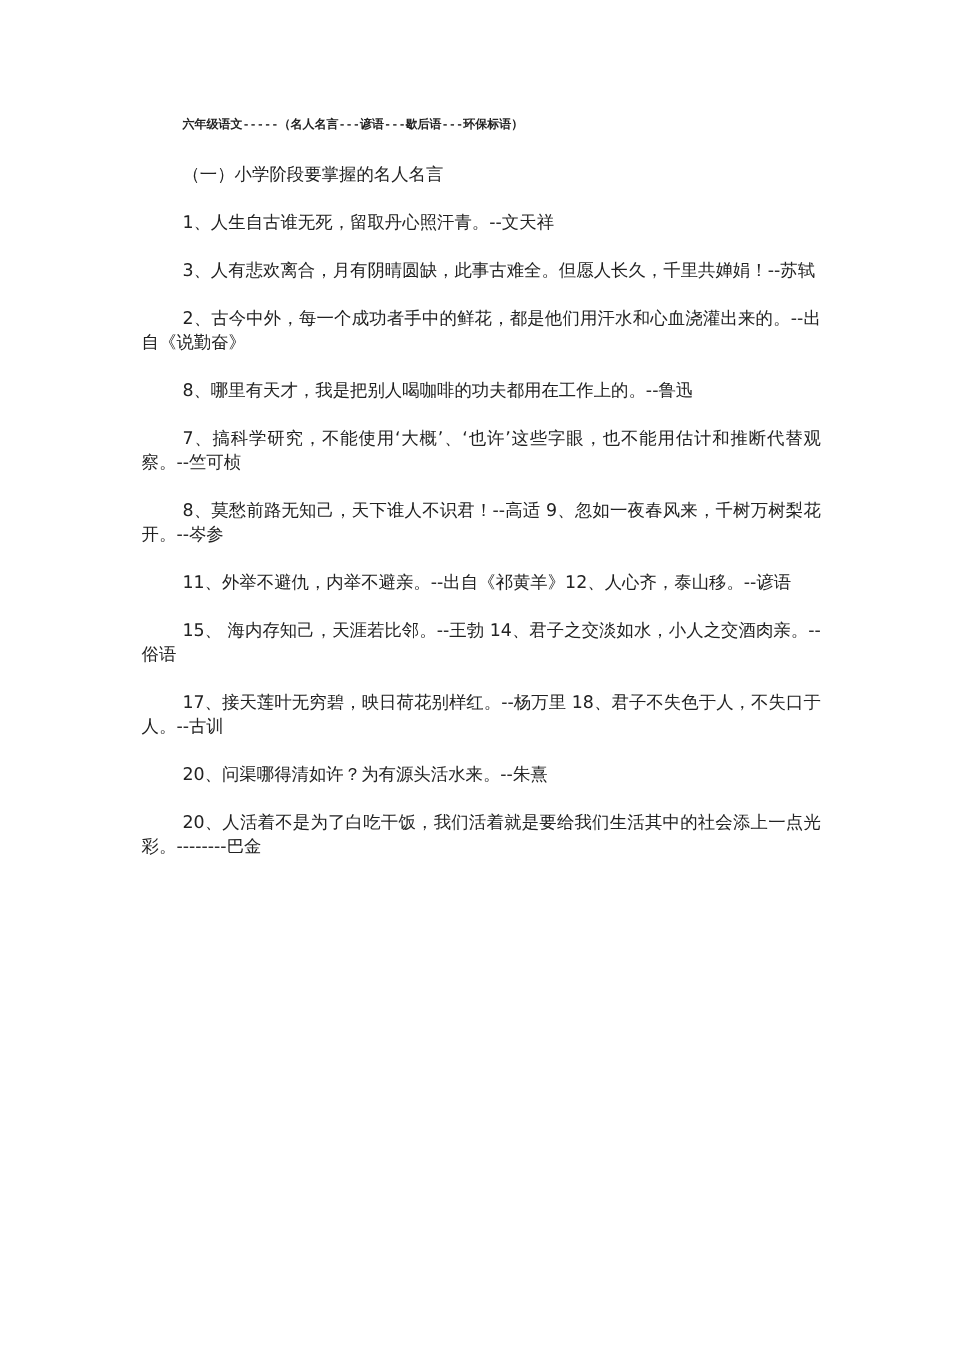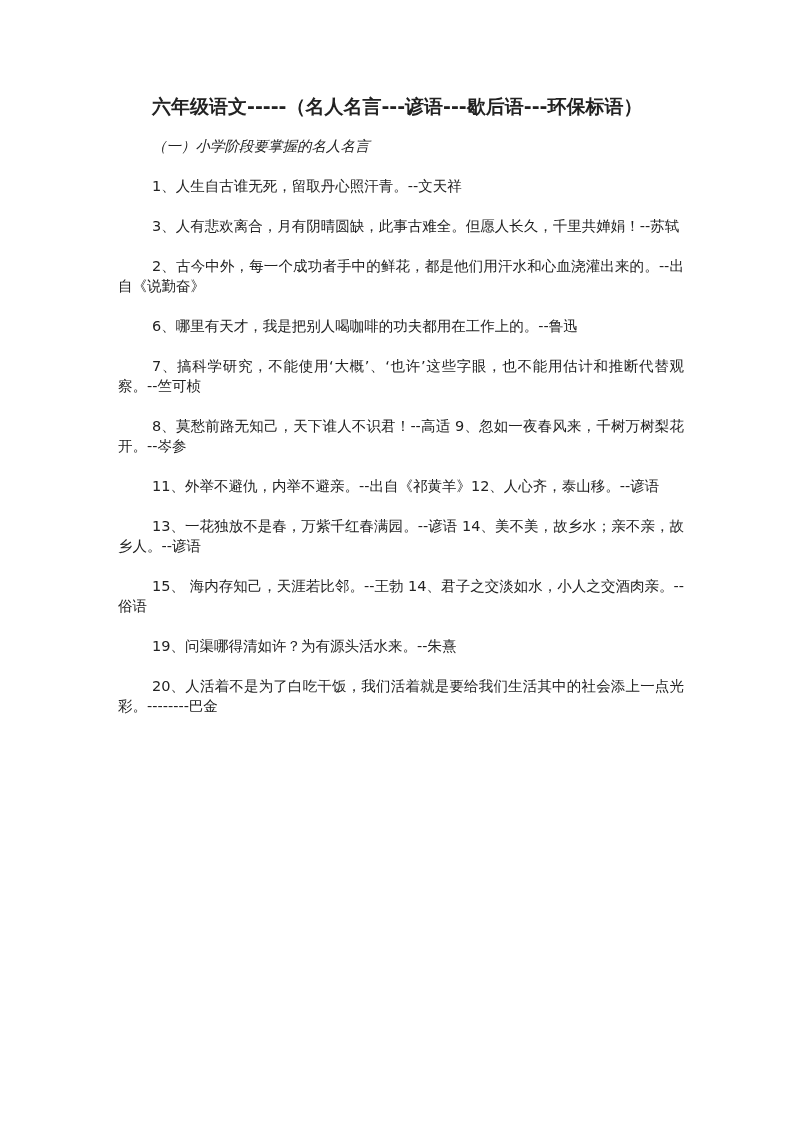--- a/index.html
+++ b/index.html
@@ -1,34 +1,34 @@
 <!DOCTYPE html>
 <html><head>
 <meta charset="utf-8">
 <style>
   html, body { margin: 0; padding: 0; background: #ffffff; }
   body { width: 794px; height: 1123px; position: relative; overflow: hidden;
          font-family: "DejaVu Sans", "Liberation Sans", sans-serif; color: #222; }
   .page { position: absolute; left: 118px; top: 96px; width: 566px; }
-  .title { font-size: 19px; font-weight: bold; line-height: 20px; text-indent: 34px;
-           margin: 0 0 20px 0; letter-spacing: 0px; white-space: nowrap; }
-  .section { font-size: 14.5px; line-height: 20px; text-indent: 34px; margin: 0 0 20px 0; font-style: italic; }
+  .title { font-size: 10px; font-weight: bold; line-height: 20px; text-indent: 34px;
+           margin: 0 0 20px 0; letter-spacing: 0px; white-space: nowrap; font-family: Liberation Mono, monospace; }
+  .section { font-size: 14.5px; line-height: 20px; text-indent: 34px; margin: 0 0 20px 0; }
   .para { font-size: 14.5px; line-height: 20px; text-indent: 34px; margin: 0 0 20px 0;
           text-align: justify; word-break: break-all; }
 </style>
 </head>
 <body>
 
 <div class="page">
   <div class="title">六年级语文-----（名人名言---谚语---歇后语---环保标语）</div>
   <div class="section">（一）小学阶段要掌握的名人名言</div>
   <div class="para">1、人生自古谁无死，留取丹心照汗青。--文天祥</div>
   <div class="para">3、人有悲欢离合，月有阴晴圆缺，此事古难全。但愿人长久，千里共婵娟！--苏轼</div>
   <div class="para">2、古今中外，每一个成功者手中的鲜花，都是他们用汗水和心血浇灌出来的。--出自《说勤奋》</div>
-  <div class="para">6、哪里有天才，我是把别人喝咖啡的功夫都用在工作上的。--鲁迅</div>
+  <div class="para">8、哪里有天才，我是把别人喝咖啡的功夫都用在工作上的。--鲁迅</div>
   <div class="para">7、搞科学研究，不能使用‘大概’、‘也许’这些字眼，也不能用估计和推断代替观察。--竺可桢</div>
   <div class="para">8、莫愁前路无知己，天下谁人不识君！--高适 9、忽如一夜春风来，千树万树梨花开。--岑参</div>
   <div class="para">11、外举不避仇，内举不避亲。--出自《祁黄羊》12、人心齐，泰山移。--谚语</div>
-  <div class="para">13、一花独放不是春，万紫千红春满园。--谚语 14、美不美，故乡水；亲不亲，故乡人。--谚语</div>
   <div class="para">15、 海内存知己，天涯若比邻。--王勃 14、君子之交淡如水，小人之交酒肉亲。--俗语</div>
-  <div class="para">19、问渠哪得清如许？为有源头活水来。--朱熹</div>
+  <div class="para">17、接天莲叶无穷碧，映日荷花别样红。--杨万里 18、君子不失色于人，不失口于人。--古训</div>
+  <div class="para">20、问渠哪得清如许？为有源头活水来。--朱熹</div>
   <div class="para">20、人活着不是为了白吃干饭，我们活着就是要给我们生活其中的社会添上一点光彩。--------巴金</div>
 </div>
 
 </body></html>

